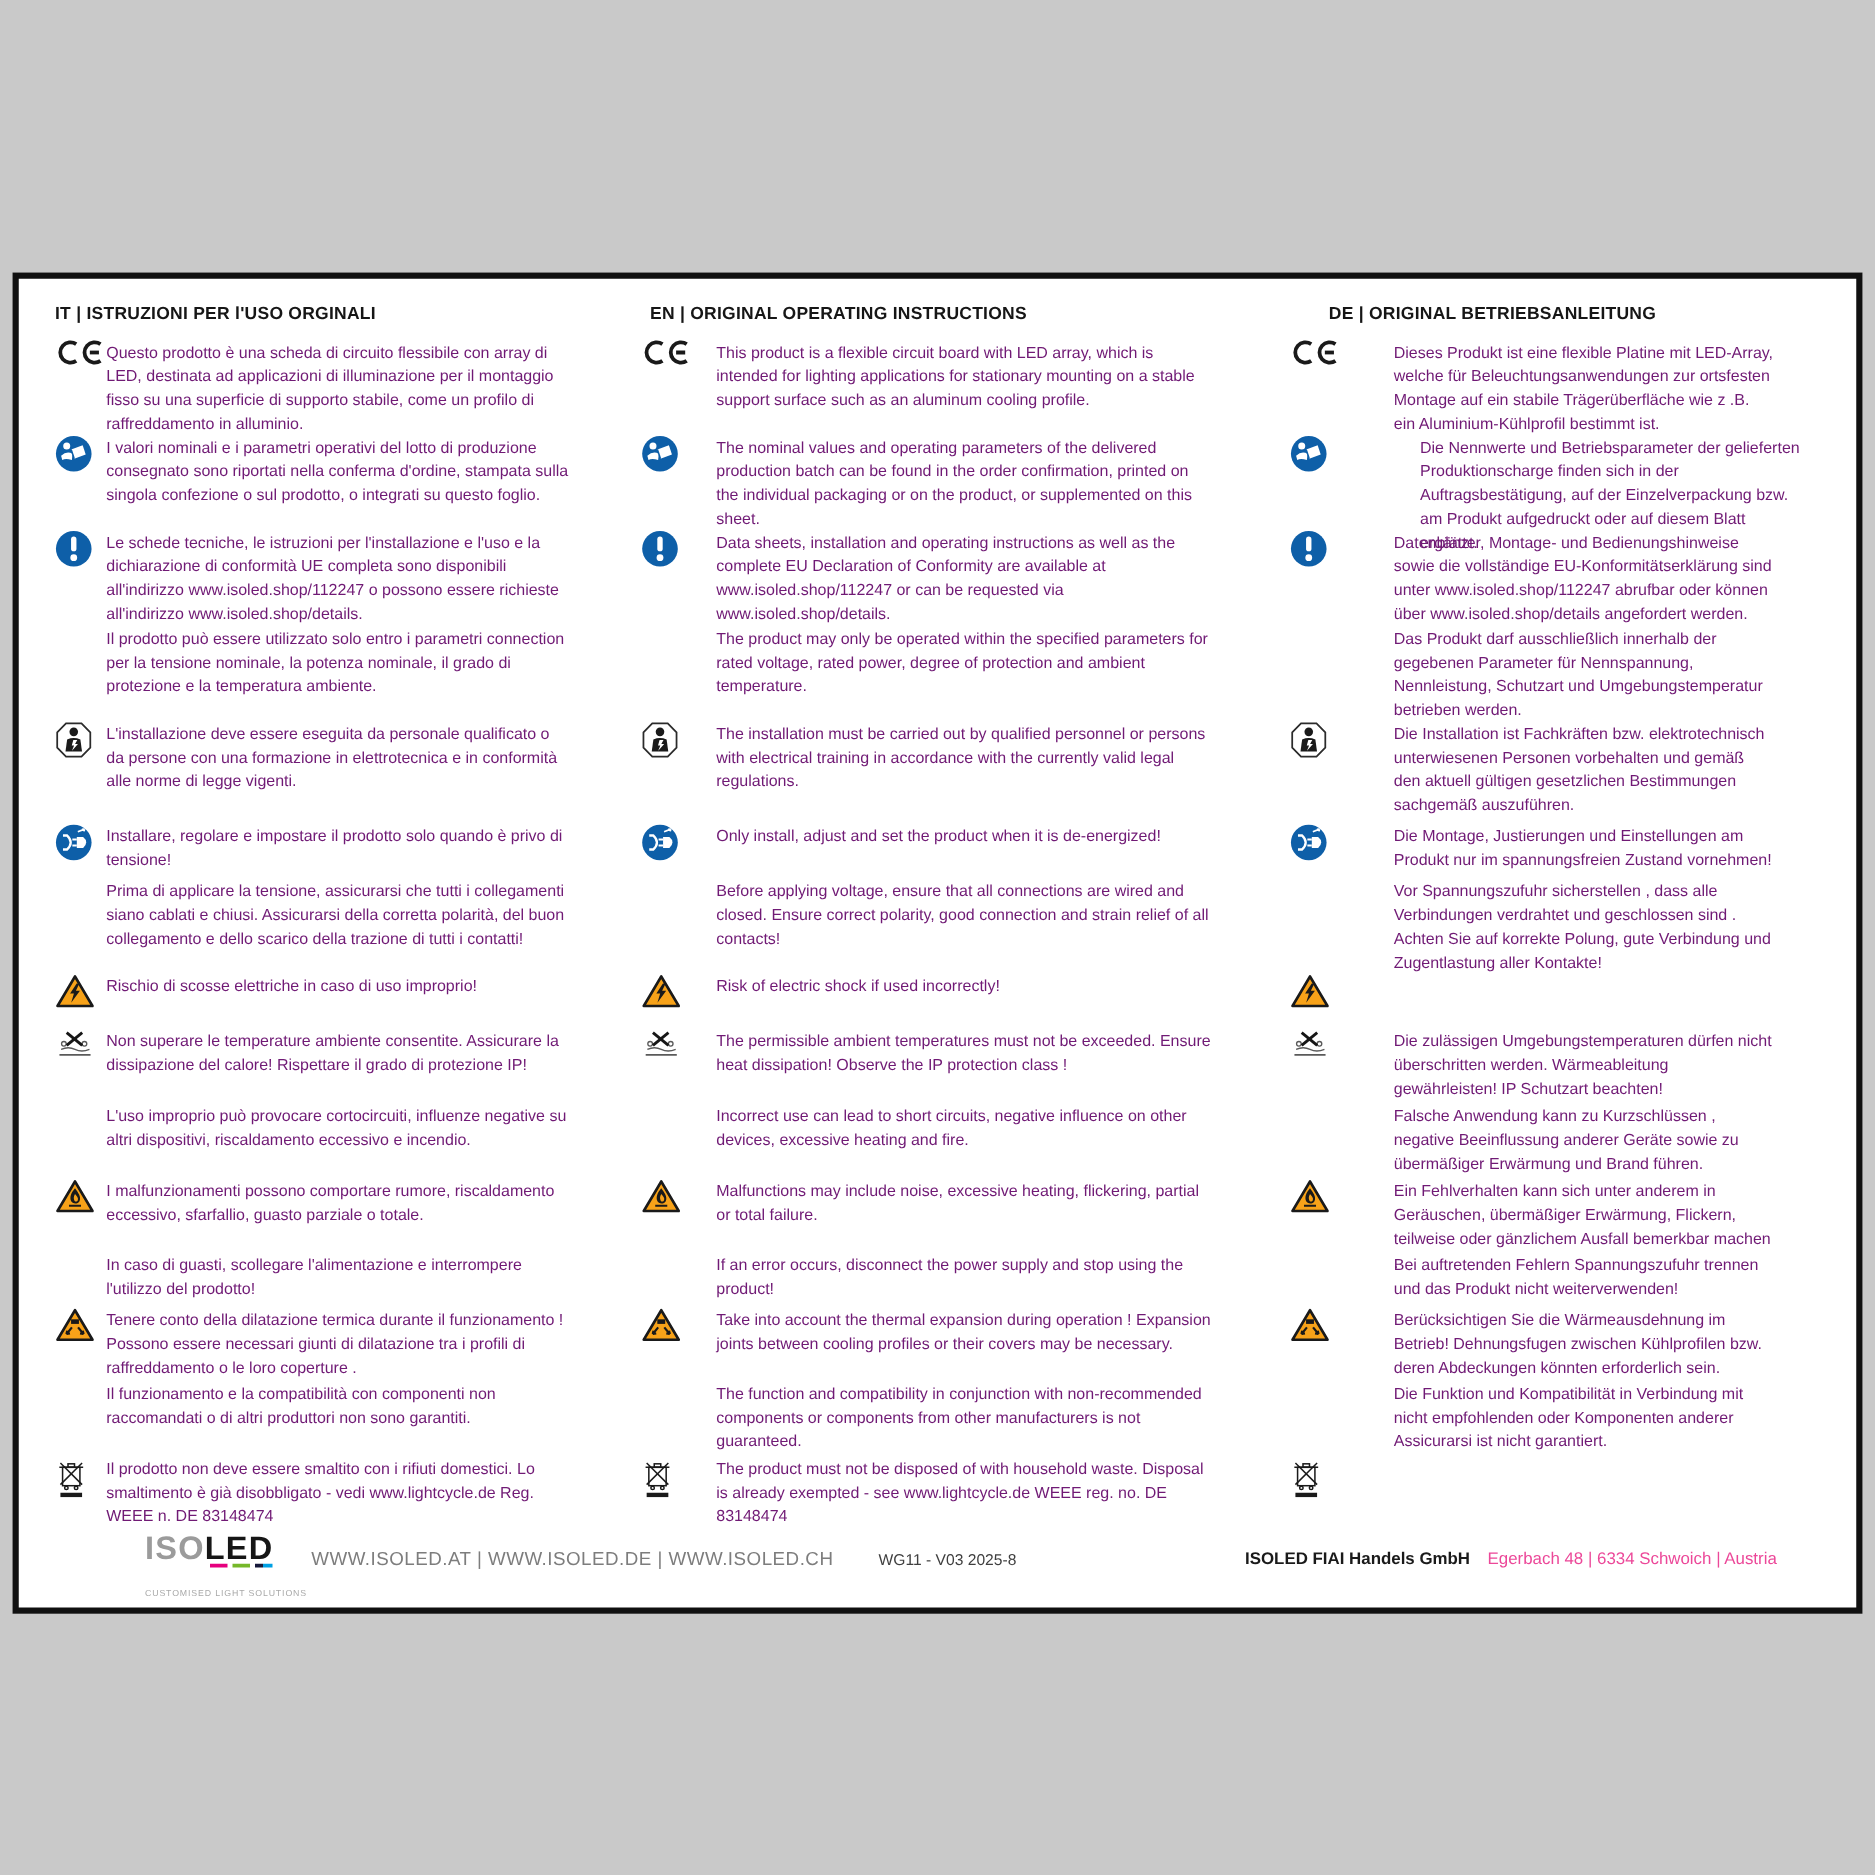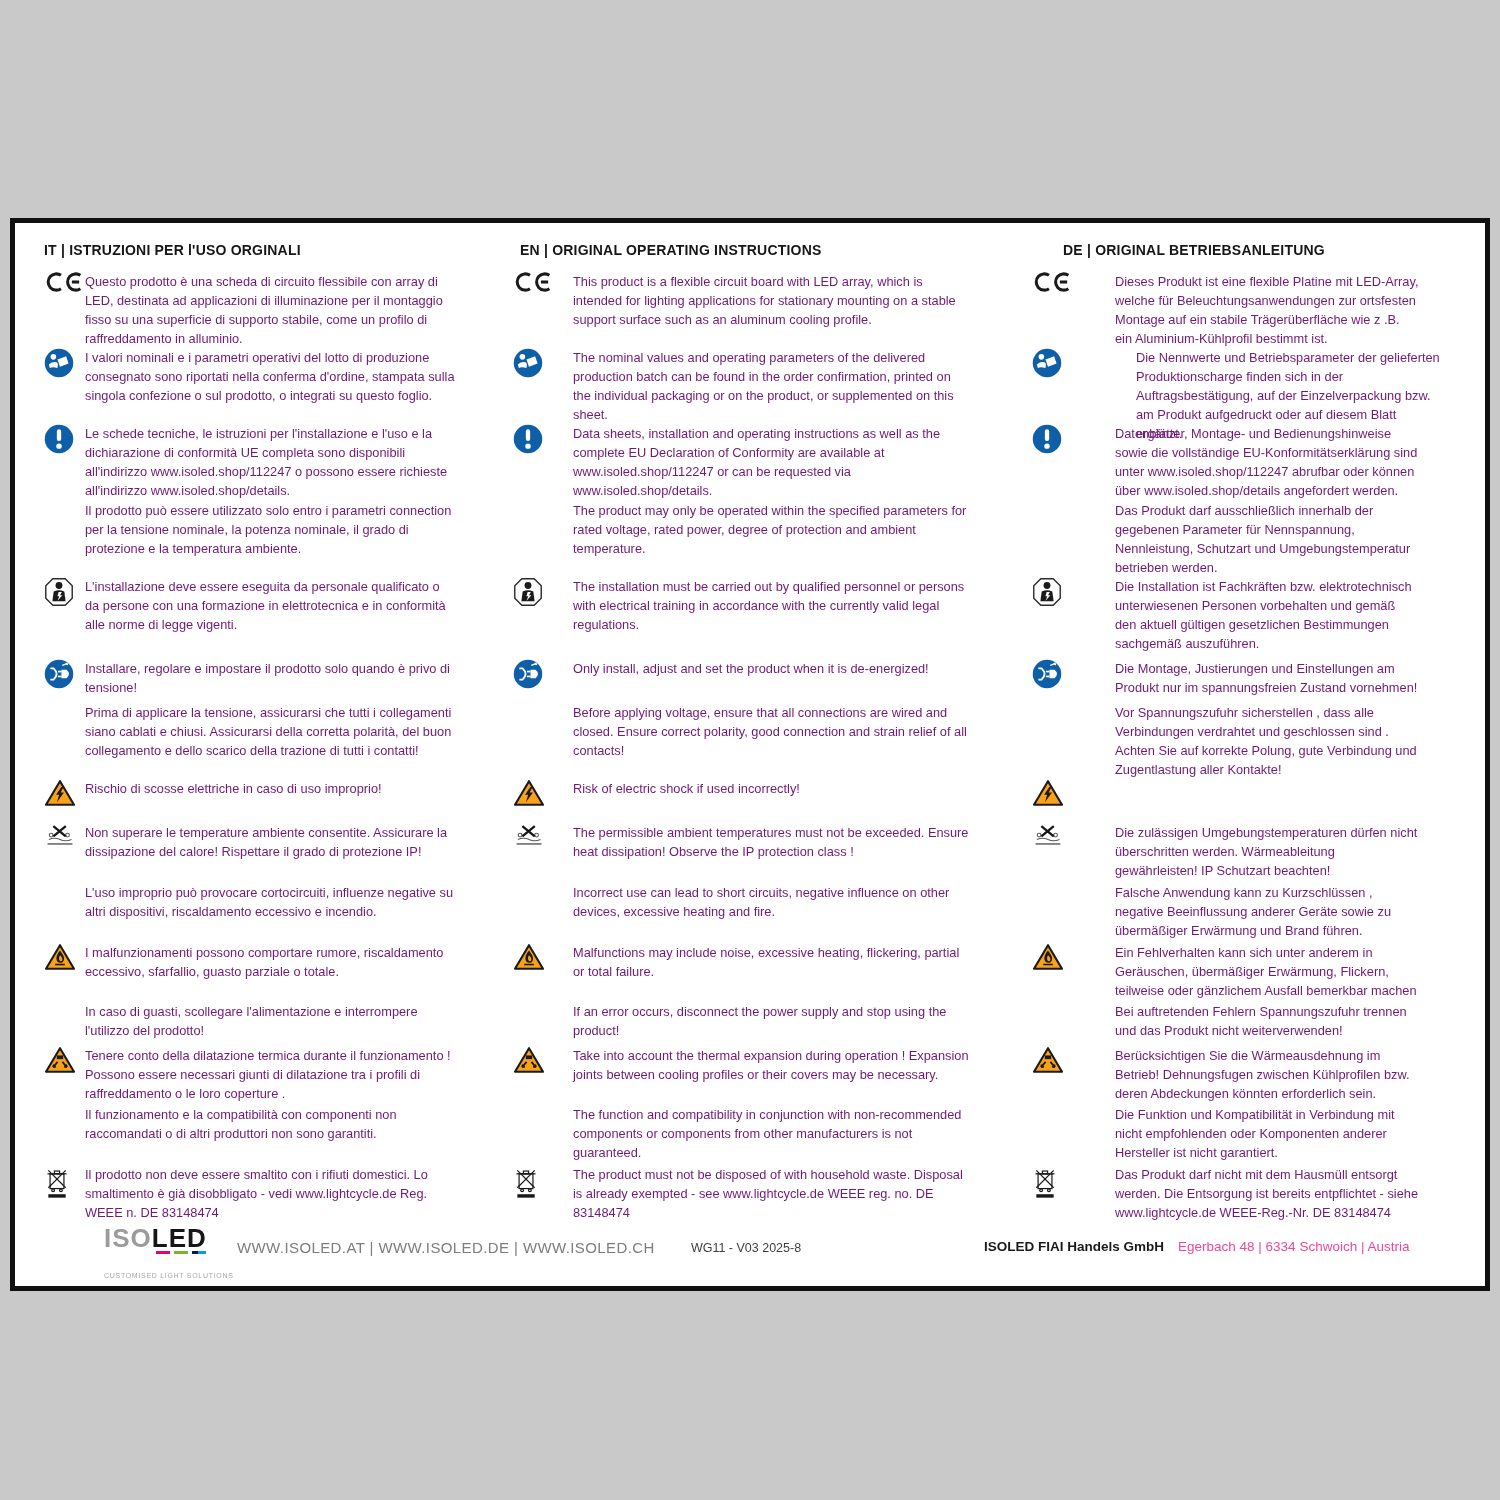--- a/index.html
+++ b/index.html
@@ -18,21 +18,21 @@
     position:absolute;font-size:14px;font-weight:bold;color:#161616;
     letter-spacing:.2px;white-space:nowrap;
   }
   .row{position:absolute;left:0;}
   .row .icon{position:absolute;left:0;top:0;}
   .row .icon svg{display:block;}
   .row .text{
     font-size:12.8px;line-height:19px;color:#701a75;
   }
   
-  #footer{position:absolute;left:4px;top:0;width:100%;height:100%;pointer-events:none;}
+  #footer{position:absolute;left:16px;top:0;width:100%;height:100%;pointer-events:none;}
   .logo{position:absolute;left:85px;top:1003px;}
   .logo-word{font-size:26px;font-weight:800;letter-spacing:1px;line-height:24px;}
   .logo-iso{color:#9b9b9b;}
   .logo-led{color:#161616;}
   .logo-bars{margin-left:52px;margin-top:1px;white-space:nowrap;}
   .logo-bars .bar{display:inline-block;width:14px;height:3px;margin-right:4px;vertical-align:top;}
   .bar-m{background:#e6007e;}
   .bar-g{background:#76b82a;}
   .bar-b{background:linear-gradient(90deg,#16193a 0 45%,#00a0e3 45% 100%);}
   .logo-tagline{font-size:7px;color:#a8a8a8;letter-spacing:.7px;margin-top:3px;white-space:nowrap;}
@@ -462,38 +462,37 @@
                 <path d="M15.2 18.2 L10.2 24.2"></path>
                 <path d="M10.2 24.2 L13.4 23.6 M10.2 24.2 L10.9 21.2"></path>
                 <path d="M20.8 18.2 L25.8 24.2"></path>
                 <path d="M25.8 24.2 L22.6 23.6 M25.8 24.2 L25.1 21.2"></path>
               </g>
             </svg>
           </span>
           <div class="text" style="margin-left: 83px; width: 304px;">Berücksichtigen Sie die Wärmeausdehnung im Betrieb! Dehnungsfugen zwischen Kühlprofilen bzw. deren Abdeckungen könnten erforderlich sein.</div>
         </div>
         <div class="row" style="top: 882px;">
-          <div class="text" style="margin-left: 83px; width: 304px;">Die Funktion und Kompatibilität in Verbindung mit nicht empfohlenden oder Komponenten anderer Hersteller ist nicht garantiert.</div>
+          <div class="text" style="margin-left: 83px; width: 304px;">Die Funktion und Kompatibilität in Verbindung mit nicht empfohlenden oder Komponenten anderer Assicurarsi ist nicht garantiert.</div>
         </div>
         <div class="row" style="top: 942px;">
           <span class="icon">
             <svg viewBox="0 0 30 40" width="26" height="35">
               <g fill="none" stroke="#1a1a1a" stroke-width="1.4">
                 <rect x="7" y="10" width="16" height="17"></rect>
                 <line x1="4" y1="10" x2="26" y2="10"></line>
                 <rect x="12" y="6.8" width="6" height="3.2"></rect>
                 <line x1="5" y1="6" x2="25" y2="26"></line>
                 <line x1="25" y1="6" x2="5" y2="26"></line>
                 <circle cx="10.5" cy="29" r="1.6"></circle>
                 <circle cx="19.5" cy="29" r="1.6"></circle>
               </g>
               <rect x="5" y="33.5" width="20" height="4" fill="#1a1a1a"></rect>
             </svg>
           </span>
-          <div class="text" style="margin-left: 83px; width: 304px;">Das Produkt darf nicht mit dem Hausmüll entsorgt werden. Die Entsorgung ist bereits entpflichtet - siehe www.lightcycle.de WEEE-Reg.-Nr. DE 83148474</div>
         </div>
       </div>
     </div>
 
   <div id="footer">
     <div class="logo">
       <div class="logo-word"><span class="logo-iso">ISO</span><span class="logo-led">LED</span></div>
       <div class="logo-bars"><span class="bar bar-m"></span><span class="bar bar-g"></span><span class="bar bar-b"></span></div>
       <div class="logo-tagline">CUSTOMISED LIGHT SOLUTIONS</div>
     </div>

